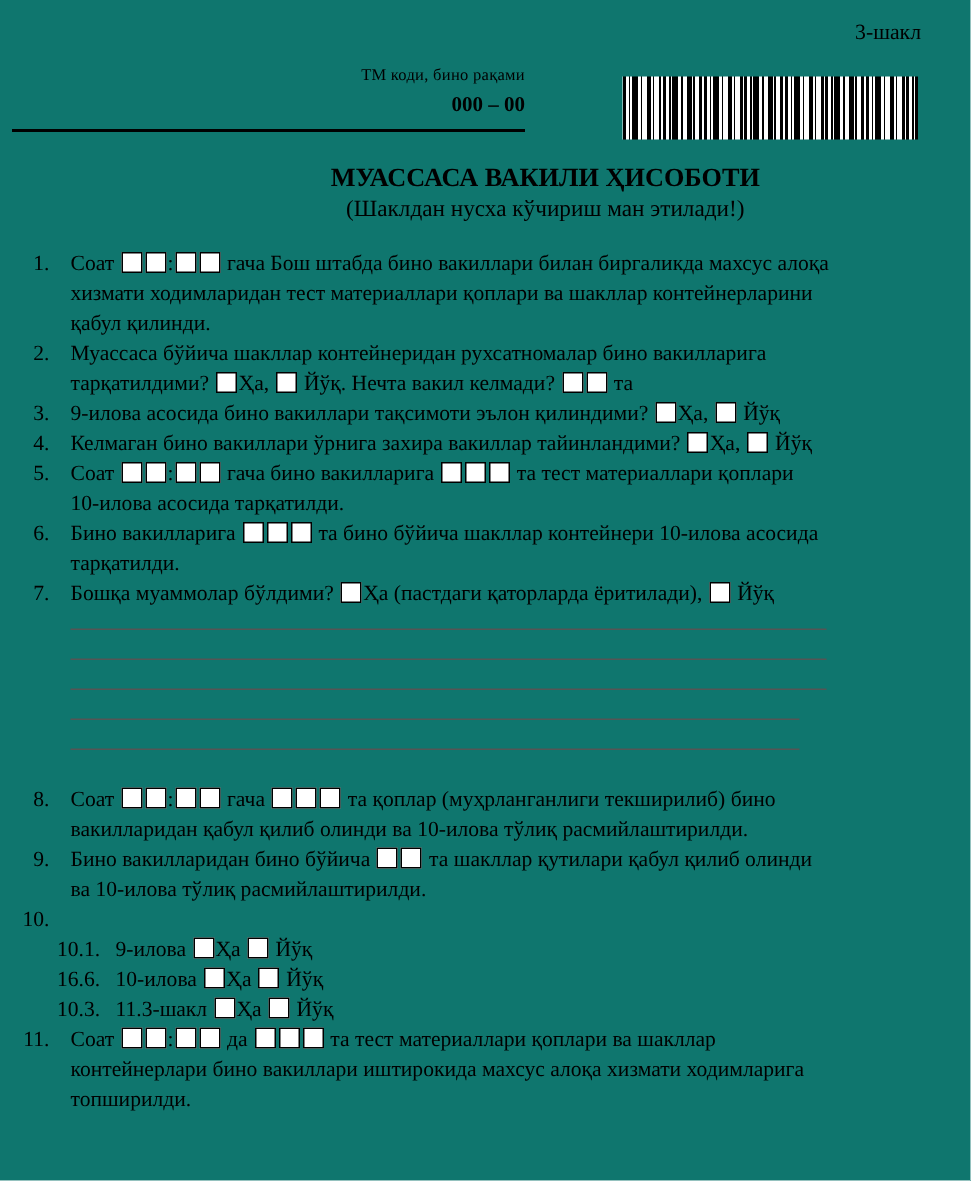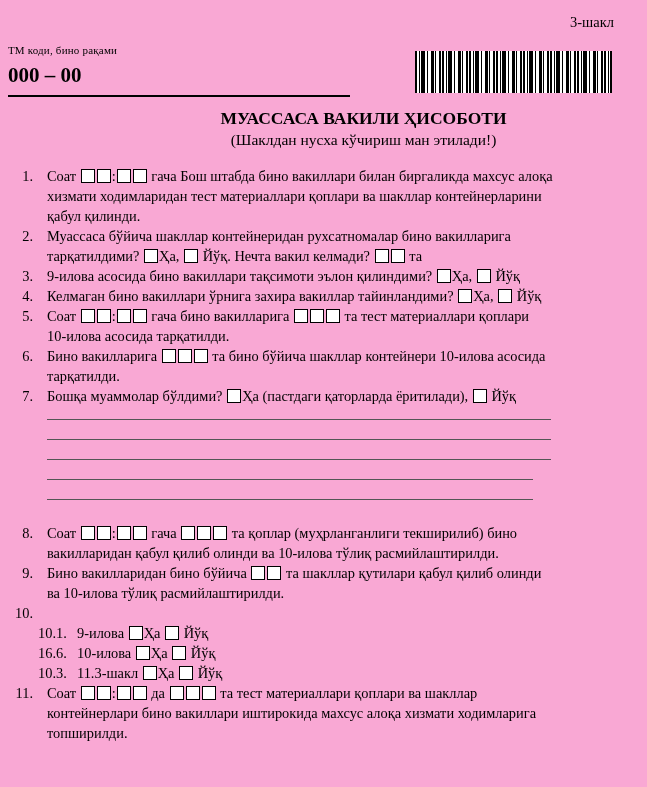--- a/index.html
+++ b/index.html
@@ -1,26 +1,26 @@
 <!DOCTYPE html>
 <html><head>
 <meta charset="utf-8">
 <style>
   html,body{margin:0;padding:0;background:#fff;}
   .page{
-    position:relative;width:647px;height:787px;background:#f9a8d4;color:#000;
+    position:relative;width:647px;height:787px;background:#0f766e;color:#000;
     font-family:"Liberation Serif", serif;overflow:hidden;
   }
   .form-number{position:absolute;top:14px;right:33px;font-size:14.5px;}
   .tm-block{
-    position:absolute;left:8px;top:44px;width:342px;text-align:left;
+    position:absolute;left:8px;top:44px;width:342px;text-align:right;
     border-bottom:2px solid #000;padding-bottom:7px;
   }
   .tm-label{font-size:11px;letter-spacing:.2px;}
-  .tm-value{font-size:21px;font-weight:bold;margin-top:7px;}
+  .tm-value{font-size:14px;font-weight:bold;margin-top:7px;}
   .barcode{
     position:absolute;left:415px;top:51px;width:197px;height:42px;
     background:repeating-linear-gradient(90deg,
       #000 0 2px,#fff 2px 4px,#000 4px 5px,#fff 5px 6px,#000 6px 10px,
       #fff 10px 12px,#000 12px 13px,#fff 13px 16px,#000 16px 19px,
       #fff 19px 20px,#000 20px 21px,#fff 21px 24px,#000 24px 26px,#fff 26px 27px);
   }
   .title-block{position:absolute;top:108px;left:0;width:100%;text-align:center;margin-left:40px;}
   .doc-title{font-size:17.5px;font-weight:bold;}
   .doc-subtitle{font-size:15.5px;margin-top:2px;}

